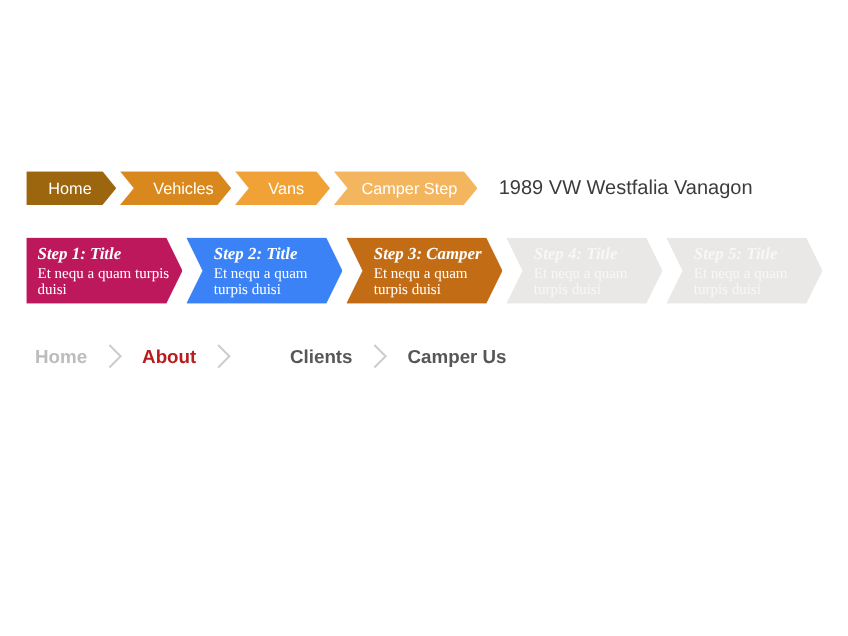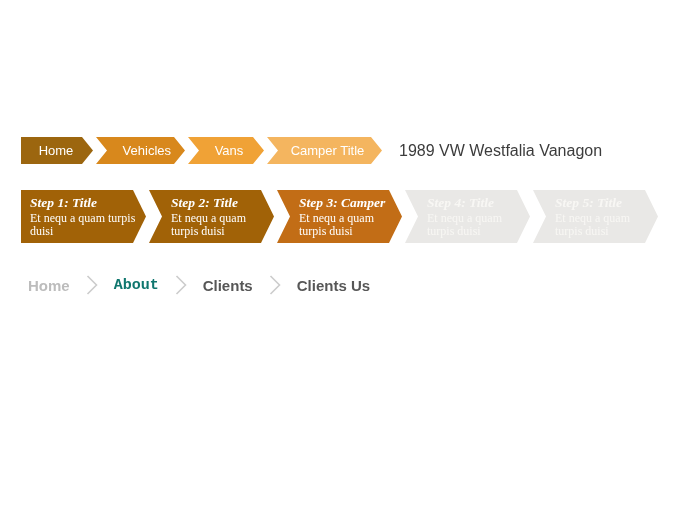--- a/index.html
+++ b/index.html
@@ -109,31 +109,31 @@
     <div class="arrow-seg first arrow-w1" style="background: rgb(156, 102, 15);">
       <span>Home</span>
     </div>
     <div class="arrow-seg arrow-w2" style="background: rgb(216, 136, 28);">
       <span>Vehicles</span>
     </div>
     <div class="arrow-seg arrow-w3" style="background: rgb(240, 162, 54);">
       <span>Vans</span>
     </div>
     <div class="arrow-seg arrow-w4" style="background: rgb(244, 181, 95);">
-      <span>Camper Title</span>
+      <span>Camper Step</span>
     </div>
     <span class="current-page-label" style="color: rgb(60, 60, 60);">1989 VW Westfalia Vanagon</span>
   </nav>
 
   <nav class="step-breadcrumb">
-    <div class="step-seg first" style="background: #a16207; color: rgb(255, 255, 255);">
+    <div class="step-seg first" style="background: #be185d; color: rgb(255, 255, 255);">
       <div class="step-title">Step 1: Title</div>
       <div class="step-desc">Et nequ a quam turpis duisi</div>
     </div>
-    <div class="step-seg" style="background: #a16207; color: rgb(255, 255, 255);">
+    <div class="step-seg" style="background: #3b82f6; color: rgb(255, 255, 255);">
       <div class="step-title">Step 2: Title</div>
       <div class="step-desc">Et nequ a quam turpis duisi</div>
     </div>
     <div class="step-seg" style="background: rgb(194, 109, 22); color: rgb(255, 255, 255);">
       <div class="step-title">Step 3: Camper</div>
       <div class="step-desc">Et nequ a quam turpis duisi</div>
     </div>
     <div class="step-seg" style="background: rgb(233, 232, 230); color: rgb(248, 247, 244);">
       <div class="step-title">Step 4: Title</div>
       <div class="step-desc">Et nequ a quam turpis duisi</div>
@@ -144,28 +144,28 @@
     </div>
   </nav>
 
   <nav class="text-breadcrumb">
     <span class="text-crumb" style="color: rgb(188, 188, 188);">Home</span>
     <span class="crumb-sep">
       <svg width="14" height="24" viewBox="0 0 14 24">
           <path d="M2.5 3 L11.5 12 L2.5 21" fill="none" stroke="#cccccc" stroke-width="1.6"></path>
         </svg>
     </span>
-    <span class="text-crumb" style="color: #0f766e; font-family: Liberation Mono, monospace;">About</span>
+    <span class="text-crumb" style="color: #b91c1c;">About</span>
     <span class="crumb-sep">
       <svg width="14" height="24" viewBox="0 0 14 24">
           <path d="M2.5 3 L11.5 12 L2.5 21" fill="none" stroke="#cccccc" stroke-width="1.6"></path>
         </svg>
     </span>
-    <span class="text-crumb" style="color: rgb(87, 87, 87);">Clients</span>
+    <span class="text-crumb" style="color: rgb(87, 87, 87); margin-left: 31px;">Clients</span>
     <span class="crumb-sep">
       <svg width="14" height="24" viewBox="0 0 14 24">
           <path d="M2.5 3 L11.5 12 L2.5 21" fill="none" stroke="#cccccc" stroke-width="1.6"></path>
         </svg>
     </span>
-    <span class="text-crumb" style="color: rgb(87, 87, 87);">Clients Us</span>
+    <span class="text-crumb" style="color: rgb(87, 87, 87);">Camper Us</span>
   </nav>
 
 </div>
 
 </body></html>

